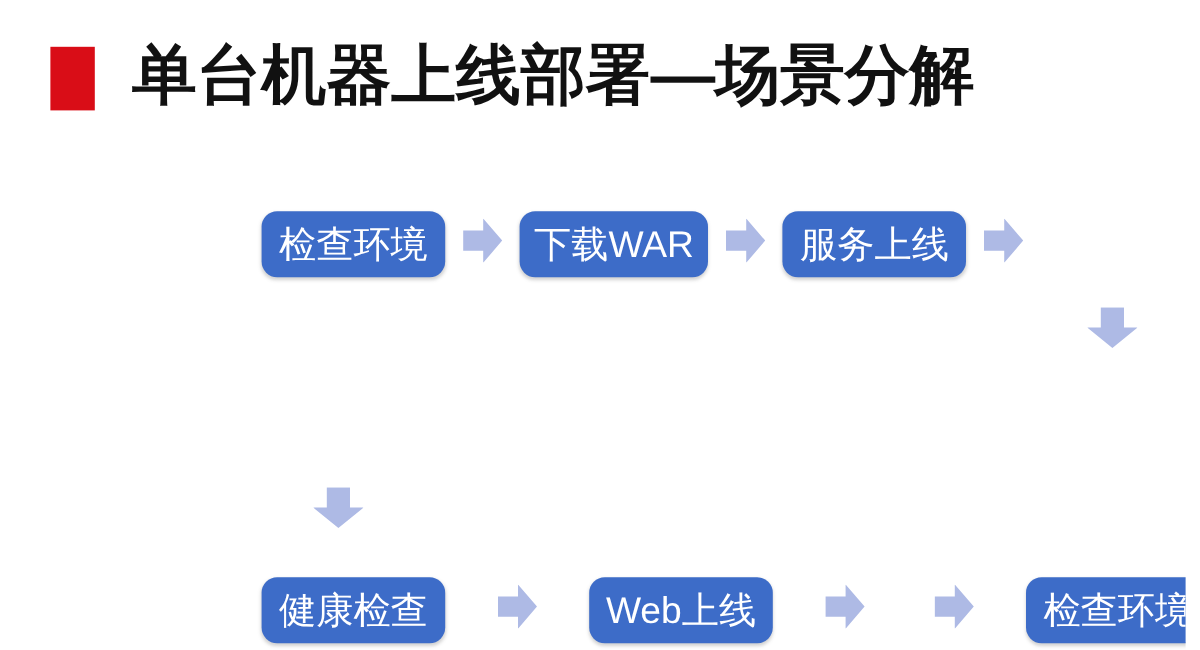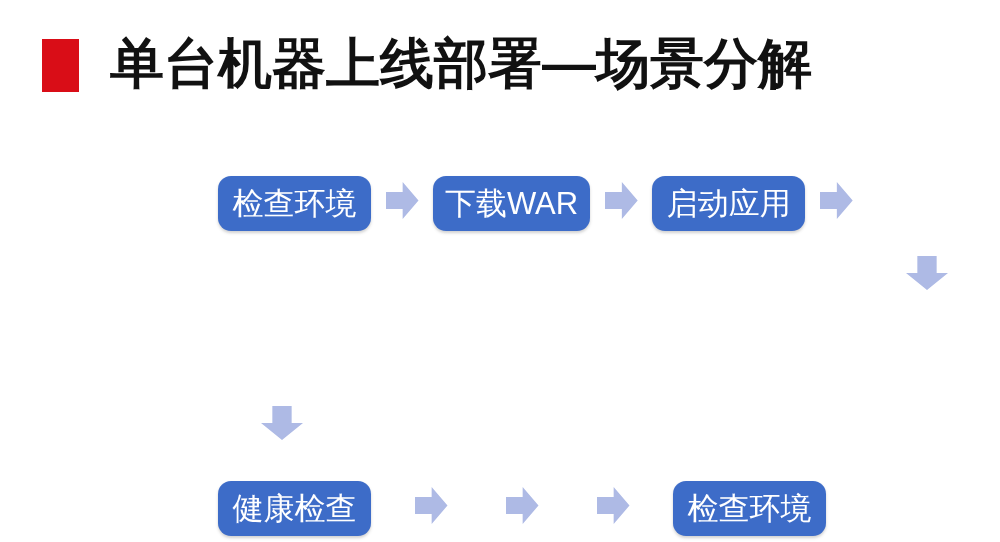--- a/index.html
+++ b/index.html
@@ -111,36 +111,37 @@
 
   <div class="flow-row row-1">
     <div class="flow-box">检查环境</div>
     <div class="arrow-cell">
       <span class="arr right"></span>
     </div>
     <div class="flow-box">下载WAR</div>
     <div class="arrow-cell">
       <span class="arr right"></span>
     </div>
-    <div class="flow-box">启动应用</div>
+    <div class="flow-box">服务上线</div>
     <div class="arrow-cell">
       <span class="arr right"></span>
     </div>
   </div>
 
   <span class="arr down down-1"></span>
 
 
   <span class="arr down down-2"></span>
 
   <div class="flow-row row-3">
     <div class="flow-box">健康检查</div>
     <div class="arrow-cell">
       <span class="arr right"></span>
     </div>
+    <div class="flow-box">Web上线</div>
     <div class="arrow-cell">
       <span class="arr right"></span>
     </div>
     <div class="arrow-cell">
       <span class="arr right"></span>
     </div>
     <div class="flow-box">检查环境</div>
   </div>
 
 </div>

